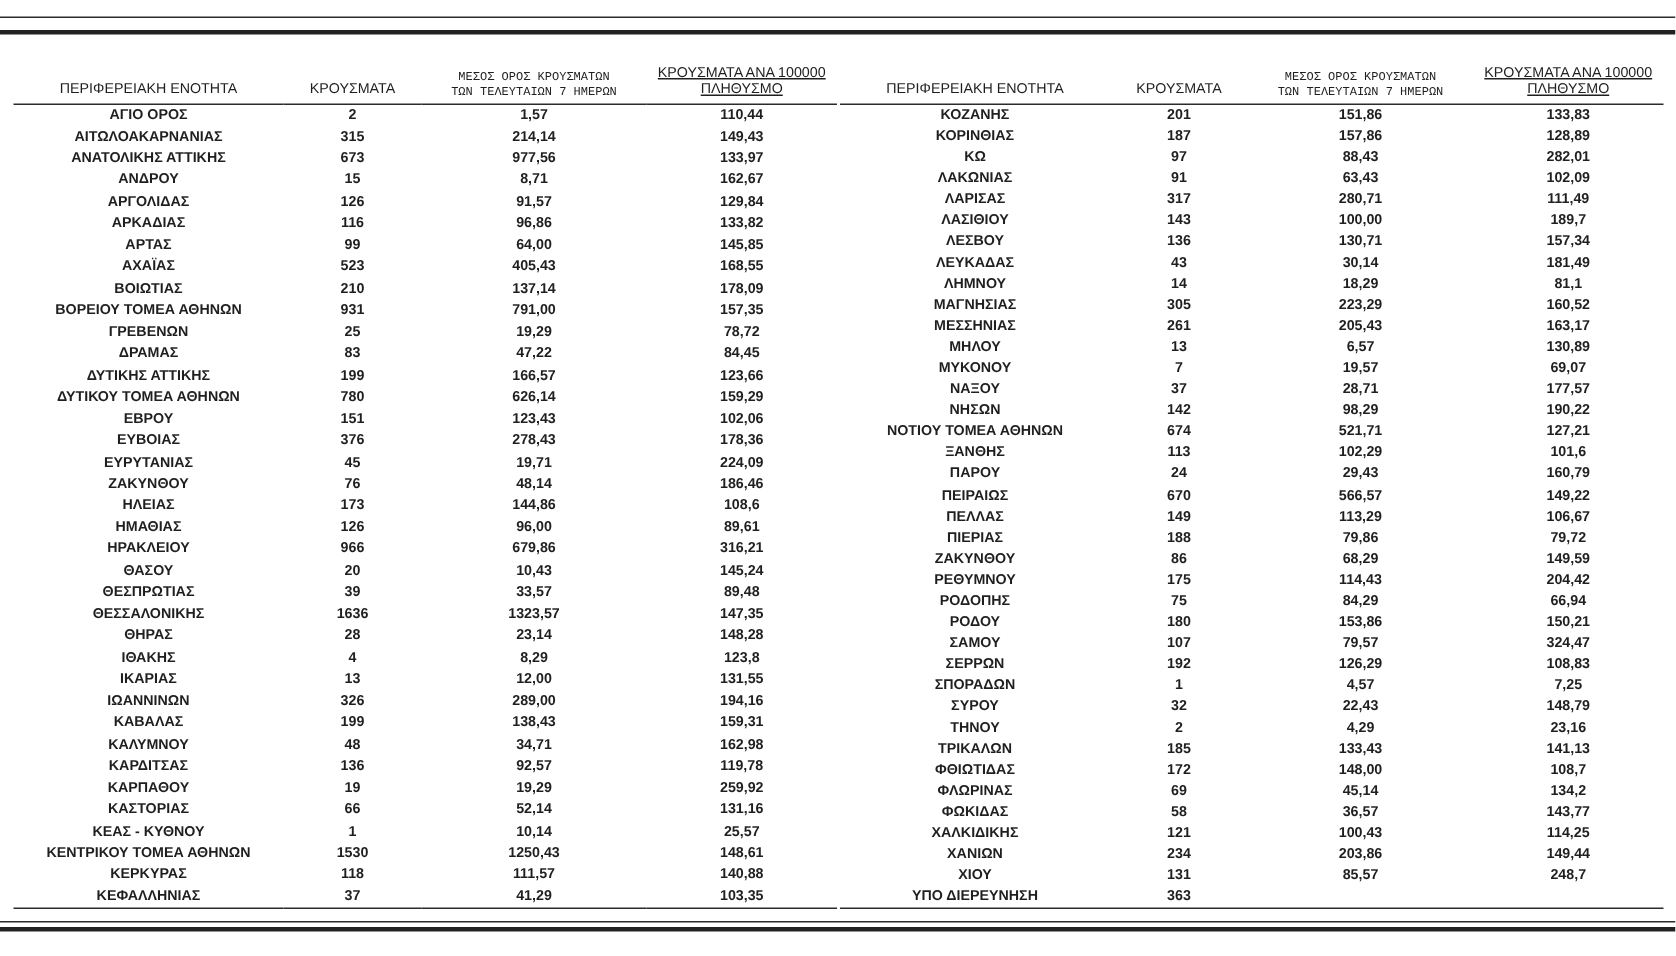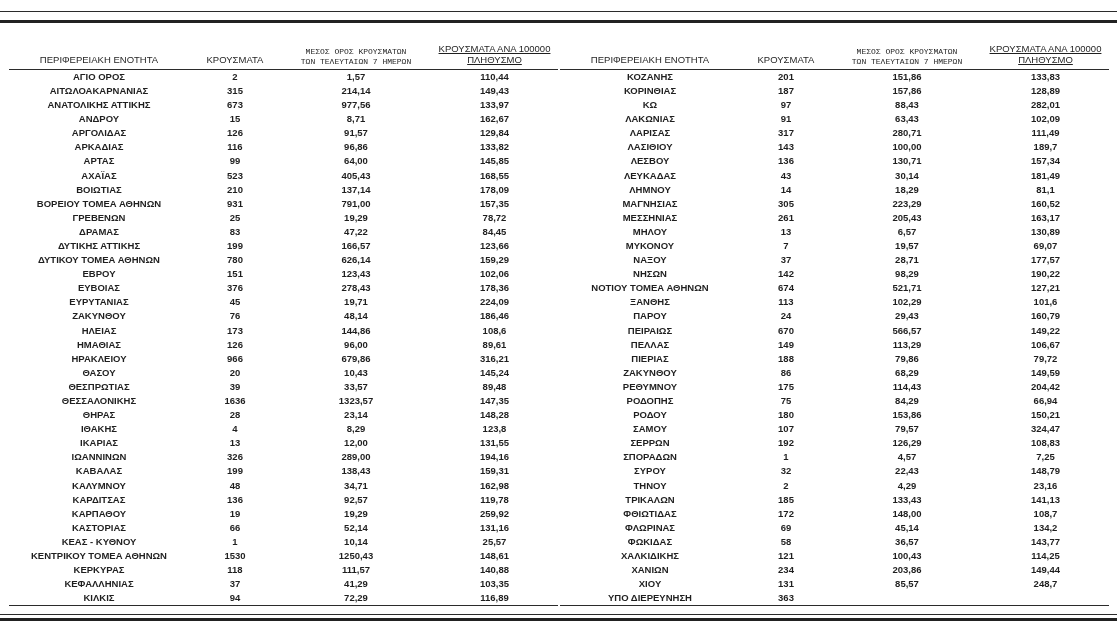--- a/index.html
+++ b/index.html
@@ -314,26 +314,20 @@
             <td>118</td>
             <td>111,57</td>
             <td>140,88</td>
           </tr>
           <tr>
             <td>ΚΕΦΑΛΛΗΝΙΑΣ</td>
             <td>37</td>
             <td>41,29</td>
             <td>103,35</td>
           </tr>
-          <tr>
-            <td>ΚΙΛΚΙΣ</td>
-            <td>94</td>
-            <td>72,29</td>
-            <td>116,89</td>
-          </tr>
         </tbody>
     </table>
 
     <table class="half">
       <colgroup>
         <col class="col-region">
           <col class="col-cases">
           <col class="col-avg">
           <col class="col-per100k">
       </colgroup>

